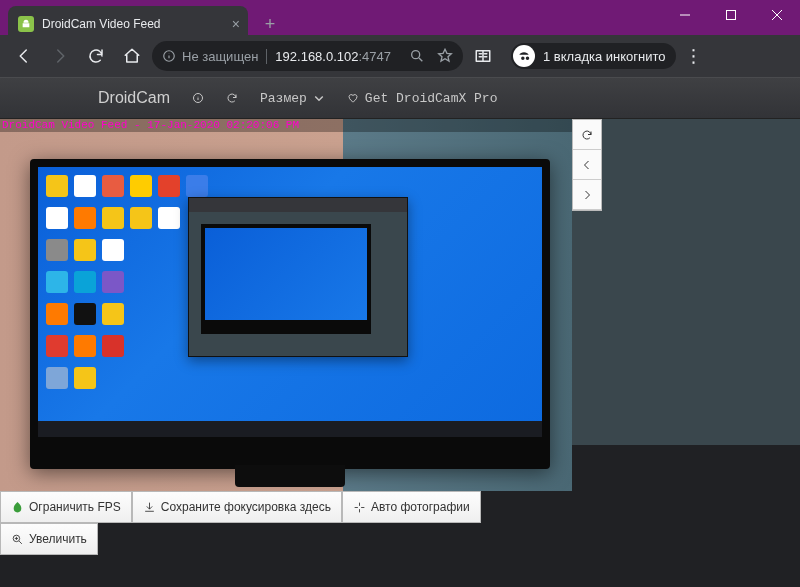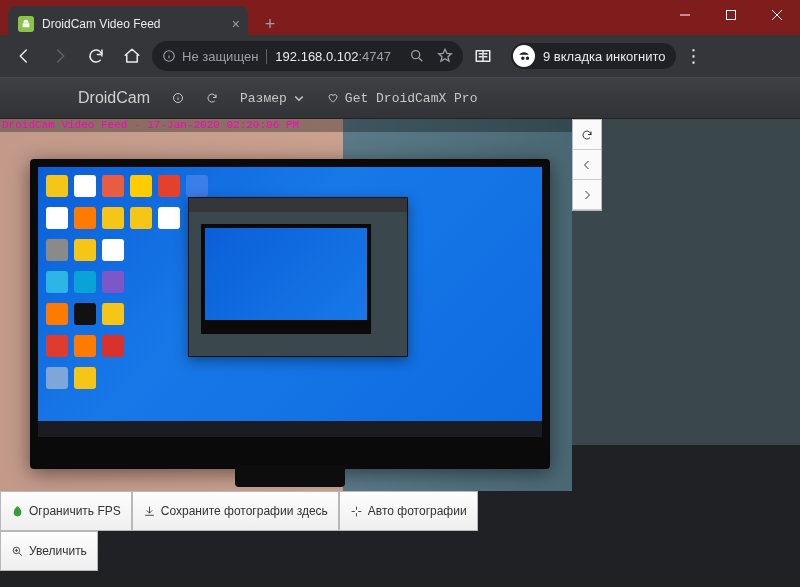--- a/index.html
+++ b/index.html
@@ -1,19 +1,19 @@
 <!DOCTYPE html>
 <html><head>
 <meta charset="utf-8">
 <style>
   * { box-sizing: border-box; margin: 0; padding: 0; }
   body { width: 800px; height: 587px; font-family: "Segoe UI", Arial, sans-serif; background: #202124; overflow: hidden; position: relative; }
   
   
-  .titlebar { height: 35px; background: #7f1d1d; display: flex; align-items: flex-start; }
+  .titlebar { height: 35px; background: #701a75; display: flex; align-items: flex-start; }
   .tab { height: 35px; background: #35363a; border-radius: 8px 8px 0 0; display: flex; align-items: center; padding: 0 8px 0 10px; margin-left: 8px; margin-top: 6px; color: #e8eaed; font-size: 12px; gap: 8px; min-width: 240px; }
   .tab-favicon { width: 16px; height: 16px; background: #8bc34a; border-radius: 3px; display:inline-flex; align-items:center; justify-content:center; }
   .tab-favicon svg { width:10px; height:10px; fill:#fff;}
   .tab-close { margin-left:auto; color:#9aa0a6; font-size:14px; }
   .newtab { width:28px; height:28px; display:flex; align-items:center; justify-content:center; color:#9aa0a6; margin-top:10px; margin-left:8px; font-size:18px;}
   .win-controls { margin-left:auto; display:flex; }
   .win-btn { width:46px; height:30px; display:flex; align-items:center; justify-content:center; color:#fff; }
   .win-btn svg { width:10px; height:10px; stroke:#fff; fill:none; stroke-width:1;}
   
   
@@ -28,21 +28,21 @@
   .omni-url .dim { color:#9aa0a6; }
   .omnibox-trail { display:flex; align-items:center; gap:12px; margin-left:10px; }
   .omnibox-trail svg { width:16px; height:16px; stroke:#9aa0a6; fill:none; stroke-width:2;}
   .incognito-badge { display:flex; align-items:center; gap:8px; background:#202124; border-radius:14px; height:26px; padding:0 10px 0 2px; color:#e8eaed; font-size:13px; margin-left:8px;}
   .incog-circle { width:22px; height:22px; background:#fff; border-radius:50%; display:flex; align-items:center; justify-content:center;}
   .incog-circle svg{width:14px;height:14px;fill:#202124;}
   .kebab { width:28px; display:flex; justify-content:center; color:#e8eaed; font-size:18px; letter-spacing:0;}
   
   
   .app-header { height:42px; background:linear-gradient(#3f4043,#323337); display:flex; align-items:center; padding:0 18px; gap:22px; color:#c8c8c8; font-size:13px; border-top:1px solid #4a4b4e; border-bottom:1px solid #222;}
-  .app-brand { font-size:16px; color:#d0d0d0; margin-left:60px;}
+  .app-brand { font-size:16px; color:#d0d0d0; margin-left:80px;}
   .hdr-item { display:flex; align-items:center; gap:6px; cursor:pointer;font-family:Liberation Mono, monospace;}
   .hdr-item svg { width:12px; height:12px; stroke:#c8c8c8; fill:none; stroke-width:2;}
   .heart { fill:none; stroke:#c8c8c8; }
   
   
   .video-wrap { position:relative; height:326px; background:#3a474d; display:flex; }
   .video-feed { width:572px; height:372px; position:relative; overflow:hidden;}
   .feed-label { position:absolute; top:0; left:0; right:0; height:13px; font-family:"Courier New",monospace; font-size:11px; color:#f0c; background:rgba(0,0,0,.3); padding-left:2px; letter-spacing:0px; z-index:5;}
   .room { position:absolute; inset:0; background:linear-gradient(90deg,#c39a8a 0%,#caa18f 60%,#5b7a88 60%,#4a6874 100%);}
   .monitor { position:absolute; left:30px; top:40px; width:520px; height:310px; background:#0a0a0a; border-radius:4px; padding:8px; box-shadow:0 4px 20px rgba(0,0,0,.5);}
@@ -57,21 +57,21 @@
   .taskbar{position:absolute;bottom:0;left:0;right:0;height:16px;background:#1a1c22;}
   .monitor-stand{position:absolute;left:50%;bottom:-18px;transform:translateX(-50%);width:110px;height:22px;background:#0d0d0d;border-radius:0 0 4px 4px;}
   
   .side-btns { position:absolute; left:572px; top:0; width:30px; background:#f0f0f0; border:1px solid #bbb;}
   .side-btn { width:28px; height:30px; display:flex; align-items:center; justify-content:center; border-bottom:1px solid #ccc; background:#fafafa;}
   .side-btn svg { width:12px; height:12px; stroke:#333; fill:none; stroke-width:2;}
   
   
   .bottom { position:absolute; left:0; right:0; top:491px; background:#202124;}
   .btn-row { display:flex; flex-wrap:wrap; }
-  .action-btn { height:40px; background:linear-gradient(#fdfdfd,#efefef); border:1px solid #b8b8b8; display:flex; align-items:center; gap:5px; padding:0 10px; font-size:12px; color:#333; white-space:nowrap;}
+  .action-btn { height:32px; background:linear-gradient(#fdfdfd,#efefef); border:1px solid #b8b8b8; display:flex; align-items:center; gap:5px; padding:0 10px; font-size:12px; color:#333; white-space:nowrap;}
   .action-btn svg { width:13px; height:13px; }
   .leaf{fill:#3a9d3a;}
   .dl,.af,.flash,.zoom{stroke:#333;fill:none;stroke-width:1.6;}
 </style>
 </head>
 <body>
 
 <div class="titlebar">
   <div class="tab">
     <span class="tab-favicon">
@@ -147,21 +147,21 @@
         <rect x="3" y="5" width="18" height="14"></rect>
         <path d="M12 5v14M7 9h3M7 13h3M14 9h3M14 13h3"></path>
       </svg>
     </div>
   <div class="incognito-badge">
     <span class="incog-circle">
         <svg viewBox="0 0 24 24">
           <path d="M4 10c2-6 14-6 16 0H4zm3 6a3 3 0 106 0 3 3 0 00-6 0zm8 0a3 3 0 106 0 3 3 0 00-6 0z"></path>
         </svg>
       </span>
-    <span>9 вкладка инкогнито</span>
+    <span>1 вкладка инкогнито</span>
   </div>
   <div class="kebab">⋮</div>
 </div>
 
 <div class="app-header">
   <span class="app-brand">DroidCam</span>
   <span class="hdr-item">
       <svg viewBox="0 0 24 24">
         <circle cx="12" cy="12" r="9"></circle>
         <path d="M12 8v.5M12 11v5"></path>
@@ -274,21 +274,21 @@
     <div class="action-btn">
         <svg class="leaf" viewBox="0 0 24 24">
           <path d="M12 2C7 6 5 10 5 14a7 7 0 0014 0c0-4-2-8-7-12z"></path>
         </svg>
         <span>Ограничить FPS</span>
       </div>
     <div class="action-btn">
         <svg class="dl" viewBox="0 0 24 24">
           <path d="M12 3v12m-5-5l5 5 5-5M4 19h16"></path>
         </svg>
-        <span>Сохраните фотографии здесь</span>
+        <span>Сохраните фокусировка здесь</span>
       </div>
     <div class="action-btn">
         <svg class="af" viewBox="0 0 24 24">
           <path d="M12 3v6M12 15v6M3 12h6M15 12h6"></path>
         </svg>
         <span>Авто фотографии</span>
       </div>
   </div>
   <div class="btn-row">
     <div class="action-btn">

